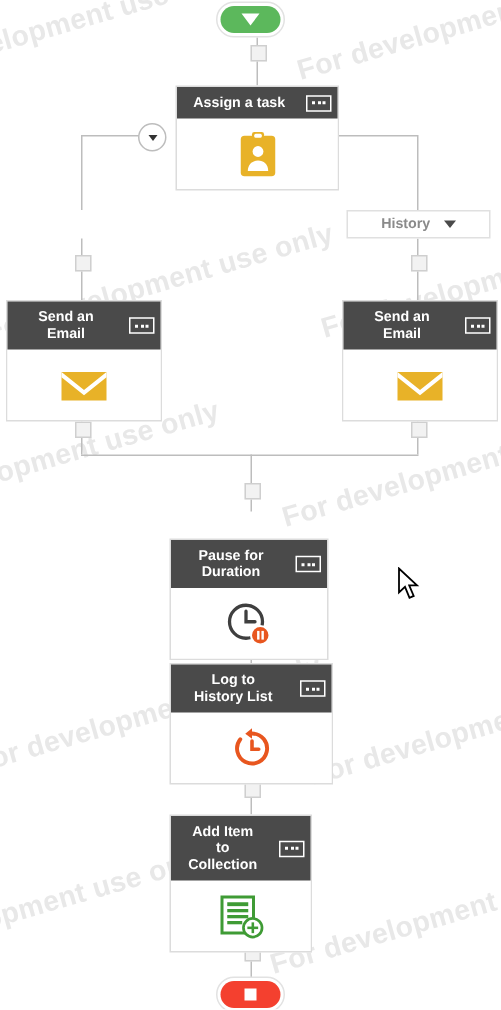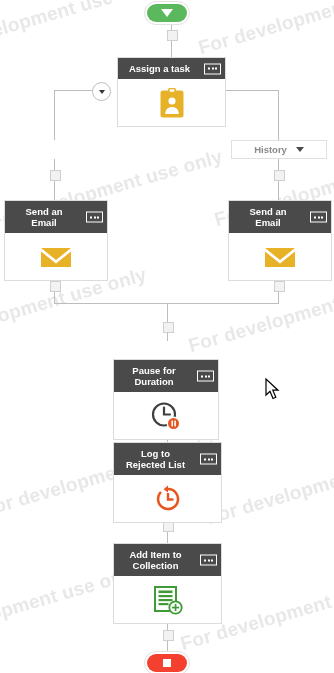--- a/index.html
+++ b/index.html
@@ -317,37 +317,37 @@
         <path d="M15 7.5 V14.5 H21" fill="none" stroke="#3f3f3f" stroke-width="2.2" stroke-linecap="round"></path>
         <circle cx="24.5" cy="23.5" r="6.2" fill="#e8561f" stroke="#ffffff" stroke-width="1.4"></circle>
         <rect x="22.4" y="20.6" width="1.6" height="5.8" fill="#ffffff"></rect>
         <rect x="25.3" y="20.6" width="1.6" height="5.8" fill="#ffffff"></rect>
       </svg>
     </div>
   </div>
 
   <div class="node" style="left:113px; top:442px; width:109px;">
     <div class="node-head">
-      <span>Log to Rejected List</span>
+      <span>Log to History List</span>
       <span class="dots">
           <i></i>
           <i></i>
           <i></i>
         </span>
     </div>
     <div class="node-body">
       <svg width="30" height="30" viewBox="0 0 30 30">
         <path d="M15 5 A10 10 0 1 1 7.2 8.8" fill="none" stroke="#e8561f" stroke-width="2.6" stroke-linecap="round"></path>
         <path d="M15 1.5 L15 8.5 L10.5 5.2 Z" fill="#e8561f"></path>
         <path d="M15 10 V15.5 H19.5" fill="none" stroke="#e8561f" stroke-width="2.4" stroke-linecap="round"></path>
       </svg>
     </div>
   </div>
 
-  <div class="node" style="left:113px; top:543px; width:109px;">
+  <div class="node" style="left:113px; top:543px; width:95px;">
     <div class="node-head">
       <span>Add Item to Collection</span>
       <span class="dots">
           <i></i>
           <i></i>
           <i></i>
         </span>
     </div>
     <div class="node-body">
       <svg width="32" height="30" viewBox="0 0 32 30">

